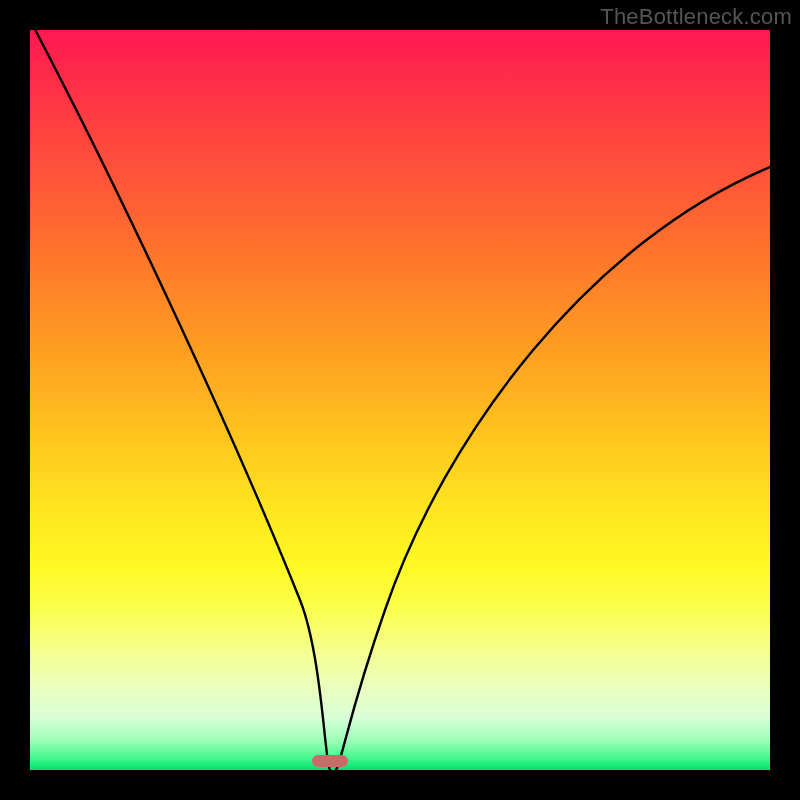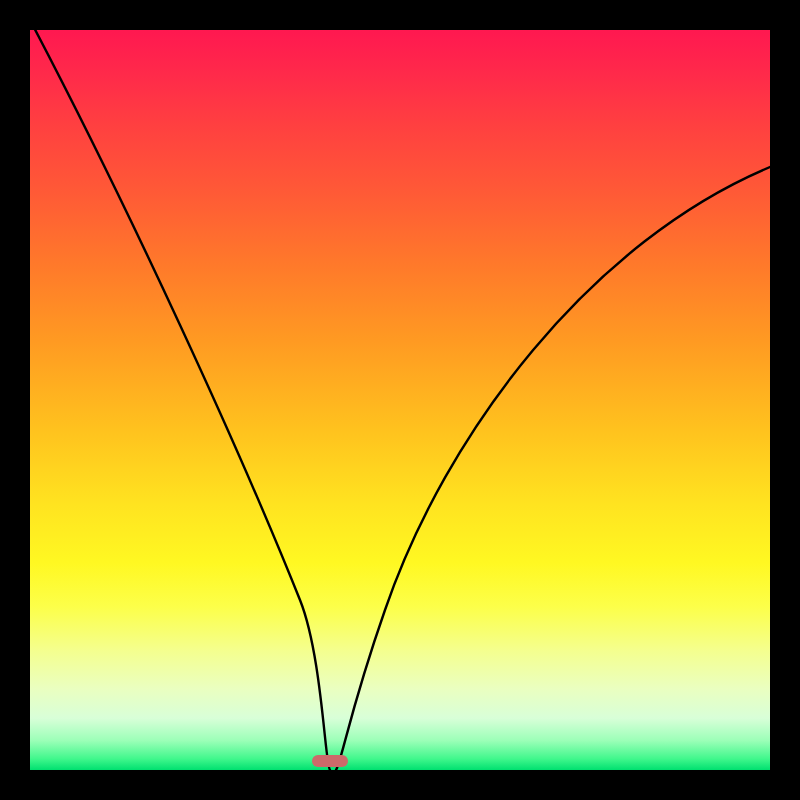--- a/index.html
+++ b/index.html
@@ -71,20 +71,21 @@
     z-index: 25;
     background: #cc6a6a;
     border-radius: 8px;
   }
 </style>
 </head>
 <body>
 
 <div class="stage">
 
+  <div class="watermark">TheBottleneck.com</div>
 
   <div class="plot">
 
     <div class="gradient"></div>
 
     <svg class="curves" viewBox="0 0 740 740" preserveAspectRatio="none">
       <path d="M 0 -10
                C 100 180, 210 420, 270 570
                C 292 625, 295 735, 300 740" fill="none" stroke="#000" stroke-width="2.4" stroke-linecap="round"></path>
       <path d="M 306 740

